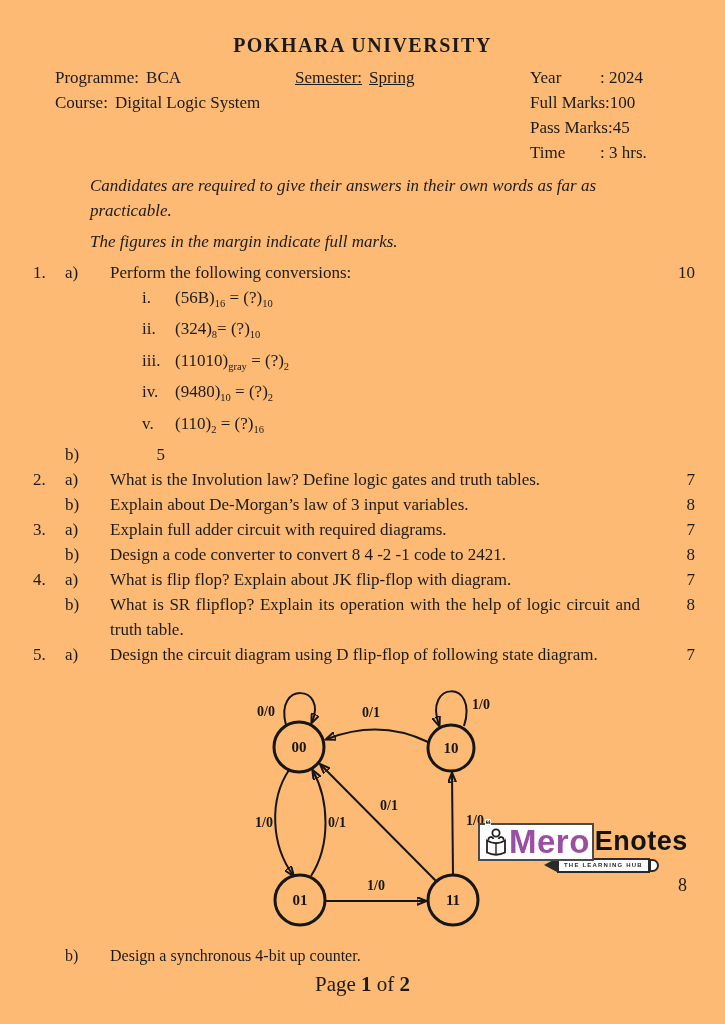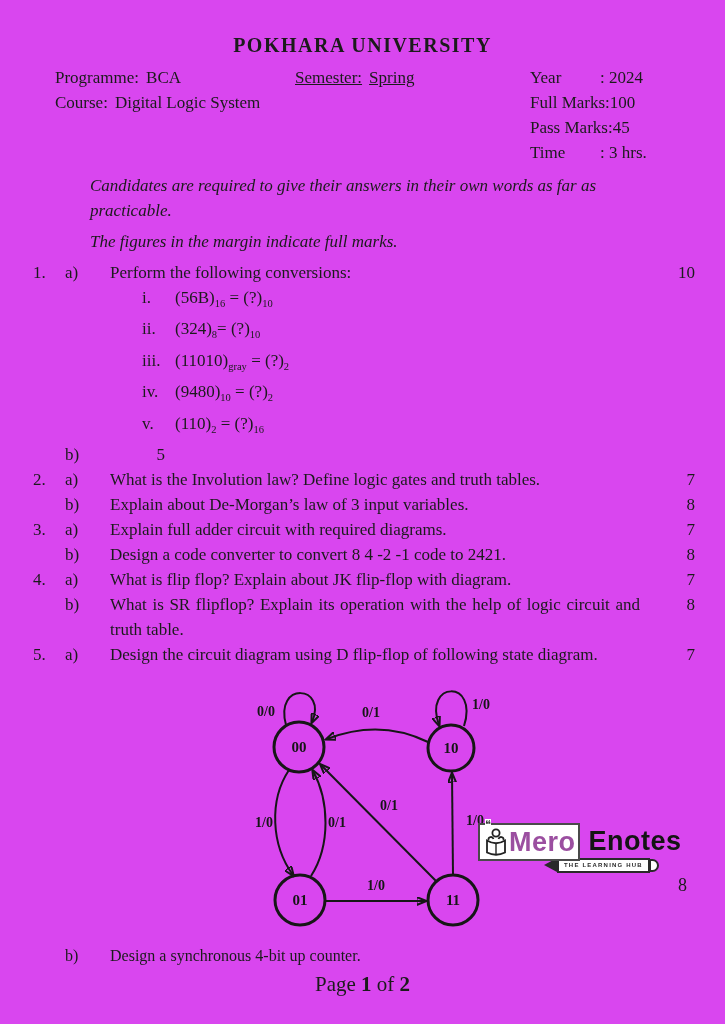--- a/index.html
+++ b/index.html
@@ -1,18 +1,18 @@
 <!DOCTYPE html>
 <html><head>
 <meta charset="utf-8">
 <style>
   * { margin:0; padding:0; box-sizing:border-box; }
   body { background:#888; }
   .page {
-    width:725px; height:1024px; margin:0 auto; background:#d946ef;
+    width:725px; height:1024px; margin:0 auto; background:#fdba74;
     position:relative; font-family:"Liberation Serif", serif; color:#1b1b1b;
     overflow:hidden;
   }
   .title {
     margin-top:34px; text-align:center; font-size:20px; font-weight:bold;
     letter-spacing:1.5px;
   }
   
   .header { position:relative; height:98px; margin:8px 38px 0 55px; font-size:17px; }
   .hcol { position:absolute; top:0; }
@@ -43,22 +43,22 @@
   .sd-svg path, .sd-svg line { fill:none; stroke:#161616; stroke-width:2; }
   .sd-svg circle { fill:none; stroke:#161616; stroke-width:3; }
   .sd-state { font:bold 15px "Liberation Serif", serif; fill:#161616; text-anchor:middle; }
   .sd-label { font:600 14px "Liberation Serif", serif; fill:#161616; text-anchor:middle; }
   .dmarks { position:absolute; left:678px; top:200px; font-size:18px; }
   
   .wm { position:absolute; left:478px; top:148px; width:210px; font-family:"Liberation Sans", sans-serif; }
   .wm-row { display:flex; align-items:center; }
   .wm-box { border:2px solid #4a4a4a; background:#fff; display:flex; align-items:center; padding:2px 2px 2px 3px; position:relative; }
   .wm-quote { position:absolute; top:-6px; left:5px; font-size:11px; color:#333; background:#fff; line-height:10px; }
-  .wm-mero { font-weight:bold; font-size:27px; color:#9b4fa0; letter-spacing:0.5px; line-height:30px; }
-  .wm-enotes { font-weight:bold; font-size:27px; color:#141414; margin-left:1px; letter-spacing:0.5px;padding-left:8px; }
+  .wm-mero { font-weight:bold; font-size:33px; color:#9b4fa0; letter-spacing:0.5px; line-height:30px; }
+  .wm-enotes { font-weight:bold; font-size:27px; color:#141414; margin-left:1px; letter-spacing:0.5px; }
   .wm-pencil { display:flex; align-items:center; margin:-3px 0 0 66px; }
   .wm-tip { width:0; height:0; border-top:7px solid transparent; border-bottom:7px solid transparent; border-right:13px solid #2a2a2a; }
   .wm-band { border:2px solid #2a2a2a; background:#fff; color:#2a2a2a; font-size:6px; font-weight:bold; letter-spacing:1.2px; padding:2px 5px; white-space:nowrap; line-height:7px; }
   .wm-cap { width:9px; height:13px; border:2px solid #2a2a2a; border-left:1px solid #2a2a2a; border-radius:0 7px 7px 0; background:#fff; }
   
   .q5b { margin-top:2px; }
   .footer { margin-top:4px; text-align:center; font-size:21px; }
   .footer b { font-weight:bold; }
 </style>
 </head>

